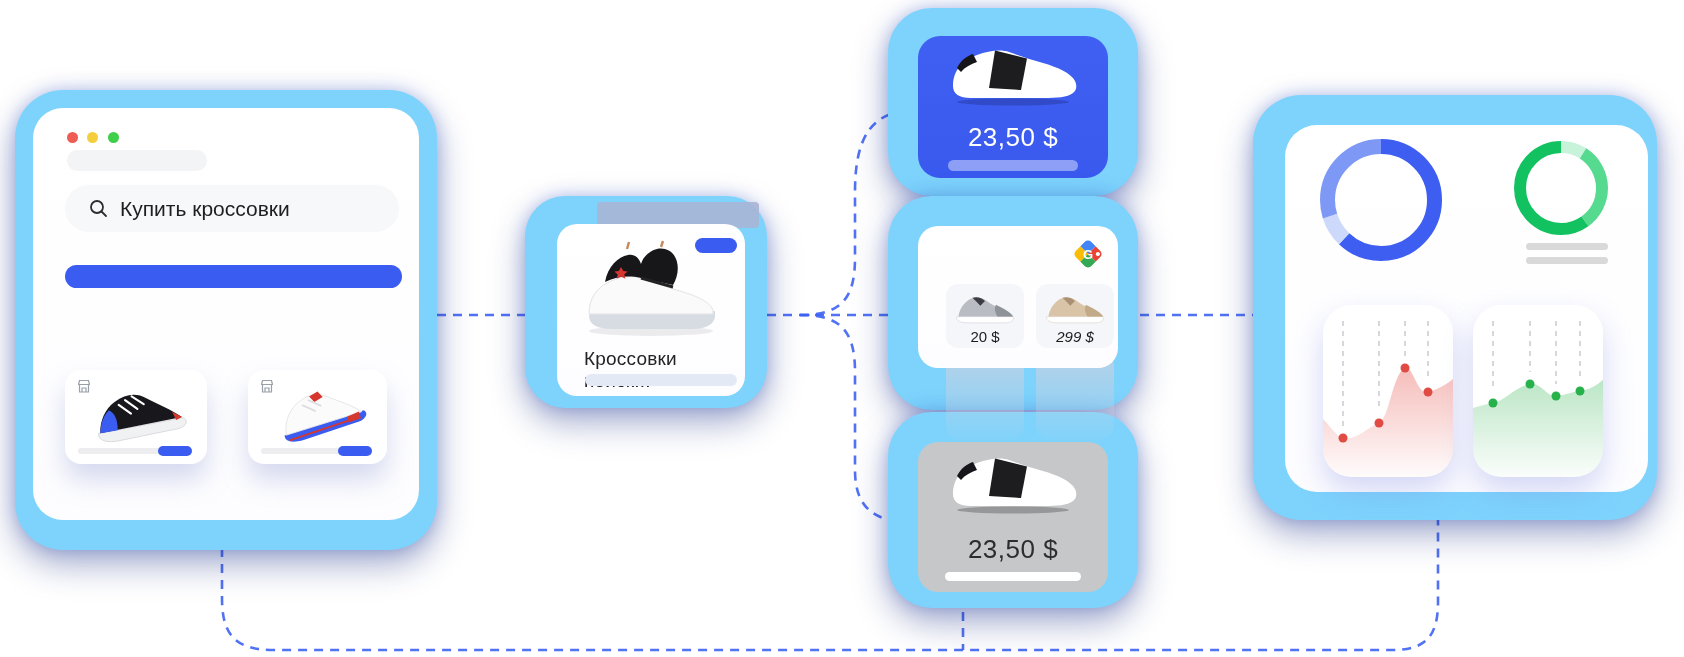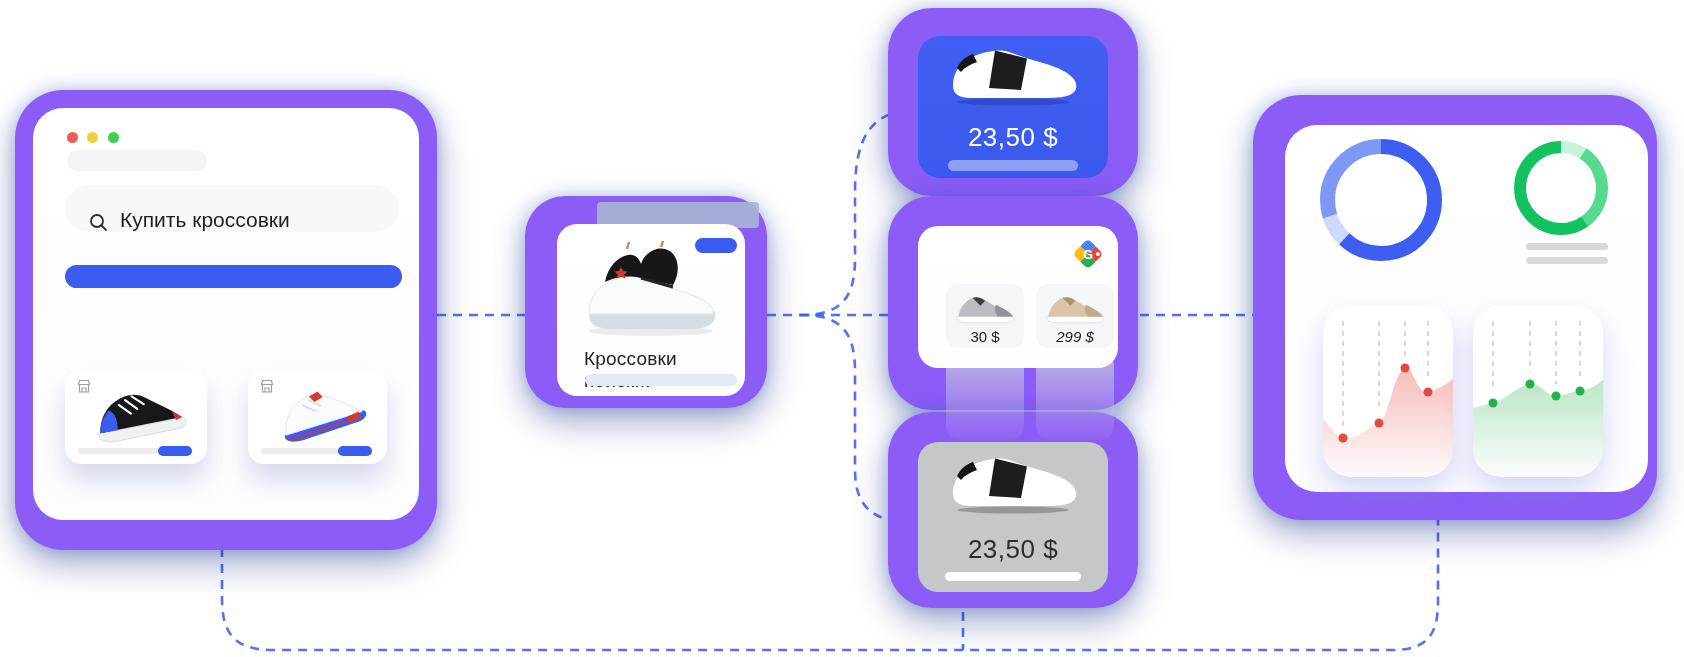--- a/index.html
+++ b/index.html
@@ -1,20 +1,20 @@
 <!DOCTYPE html>
 <html><head>
 <meta charset="utf-8">
 <style>
   html,body{margin:0;padding:0;background:#fff;}
   .canvas{position:relative;width:1684px;height:657px;background:#ffffff;overflow:hidden;
           font-family:"Liberation Sans", sans-serif;}
   .abs{position:absolute;}
   
-  .frame{position:absolute;background:#8b5cf6;border-radius:44px;z-index:1;
+  .frame{position:absolute;background:#7dd3fc;border-radius:44px;z-index:1;
          box-shadow:0 14px 34px rgba(28,48,130,.40), 0 0 16px rgba(50,90,220,.28);text-decoration:underline;}
   .white-card{position:absolute;background:linear-gradient(180deg,#ffffff,#fdfdff);z-index:3;}
   
   svg.connectors{position:absolute;left:0;top:0;z-index:0;}
   .connect{fill:none;stroke:#3e63f3;stroke-width:2.6;stroke-dasharray:9 7;opacity:.9;}
   
   .dot{width:11px;height:11px;border-radius:50%;display:inline-block;margin-right:5px;}
   .tab-pill{background:#f3f4f6;border-radius:11px;}
   .search-bar{background:#f7f8fa;border-radius:25px;display:flex;align-items:center;padding:0 0 0 24px;}
   .search-text{font-size:21px;color:#1f1f1f;margin-left:12px;}
@@ -60,21 +60,21 @@
     <div class="white-card" style="left:18px;top:18px;right:18px;bottom:30px;border-radius:30px;">
 
       <div class="abs" style="left:34px;top:21px;">
         <span class="dot" style="background:#ee5c54;"></span>
         <span class="dot" style="background:#f3cf3d;"></span>
         <span class="dot" style="background:#3fcf4a;"></span>
       </div>
 
       <div class="tab-pill abs" style="left:34px;top:42px;width:140px;height:21px;"></div>
 
-      <div class="search-bar abs" style="left:32px;top:77px;width:310px;height:47px;align-items:flex-end;">
+      <div class="search-bar abs" style="left:32px;top:77px;width:310px;height:47px;">
         <svg width="19" height="19" viewBox="0 0 19 19">
           <circle cx="8" cy="8" r="6" fill="none" stroke="#2e2e2e" stroke-width="1.8"></circle>
           <path d="M12.5 12.5 L17 17" stroke="#2e2e2e" stroke-width="1.8" stroke-linecap="round"></path>
         </svg>
         <span class="search-text">Купить кроссовки</span>
       </div>
 
       <div class="action-bar abs" style="left:32px;top:157px;width:337px;height:23px;"></div>
 
       <div class="prod-card abs" style="left:32px;top:262px;width:142px;height:94px;">
@@ -160,21 +160,21 @@
       <text x="18" y="23" text-anchor="middle" font-size="13" font-weight="bold" fill="#ffffff" font-family="Liberation Sans, sans-serif">G</text>
     </svg>
 
     <div class="g-tile" style="left:28px;top:58px;width:78px;height:64px;">
       <svg class="abs" style="left:7px;top:6px;" width="64" height="36" viewBox="0 0 80 46">
         <path d="M4 34 C2 40 10 42 20 42 L66 42 C74 42 78 38 76 34 Z" fill="#fff" stroke="#dadbe0"></path>
         <path d="M6 34 C8 22 16 12 26 10 C36 8 42 14 48 18 C58 24 70 26 76 34 Z" fill="#b9bcc2"></path>
         <path d="M54 19 C62 23 72 28 76 34 L56 34 C52 28 52 23 54 19 Z" fill="#8e9299"></path>
         <path d="M24 10 C30 8 36 10 40 14 L34 20 C30 16 26 12 24 10 Z" fill="#3a3d44"></path>
       </svg>
-      <div class="g-price" style="top:44px;">30 $</div>
+      <div class="g-price" style="top:44px;">20 $</div>
     </div>
 
     <div class="g-tile" style="left:118px;top:58px;width:78px;height:64px;font-style:italic;">
       <svg class="abs" style="left:7px;top:6px;" width="64" height="36" viewBox="0 0 80 46">
         <path d="M4 34 C2 40 10 42 20 42 L66 42 C74 42 78 38 76 34 Z" fill="#fff" stroke="#e2ddd2"></path>
         <path d="M6 34 C8 22 16 12 26 10 C36 8 42 14 48 18 C58 24 70 26 76 34 Z" fill="#d9c4a8"></path>
         <path d="M54 19 C62 23 72 28 76 34 L56 34 C52 28 52 23 54 19 Z" fill="#c2a987"></path>
         <path d="M24 10 C30 8 36 10 40 14 L34 20 C30 16 26 12 24 10 Z" fill="#ab9173"></path>
       </svg>
       <div class="g-price" style="top:44px;">299 $</div>

